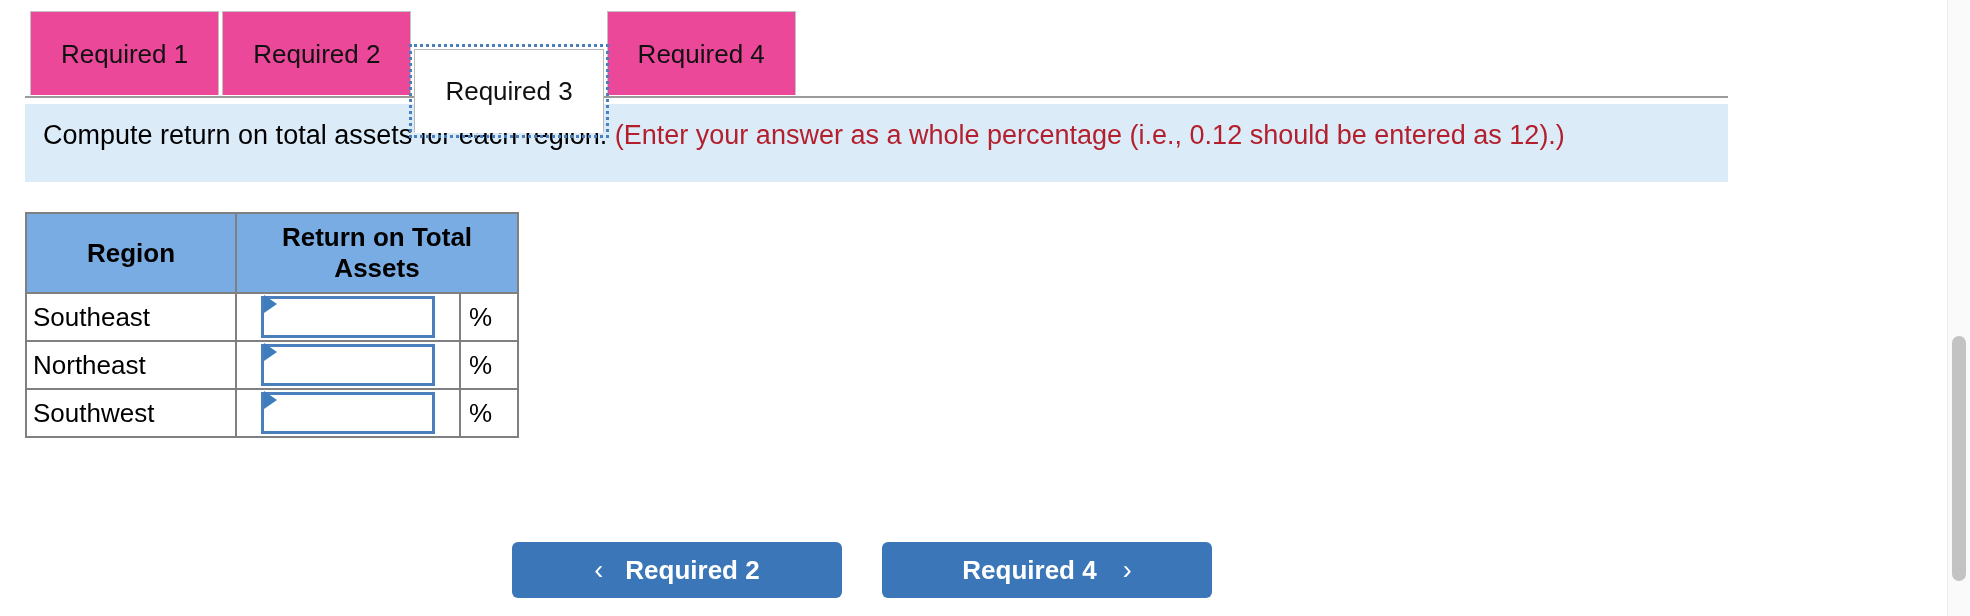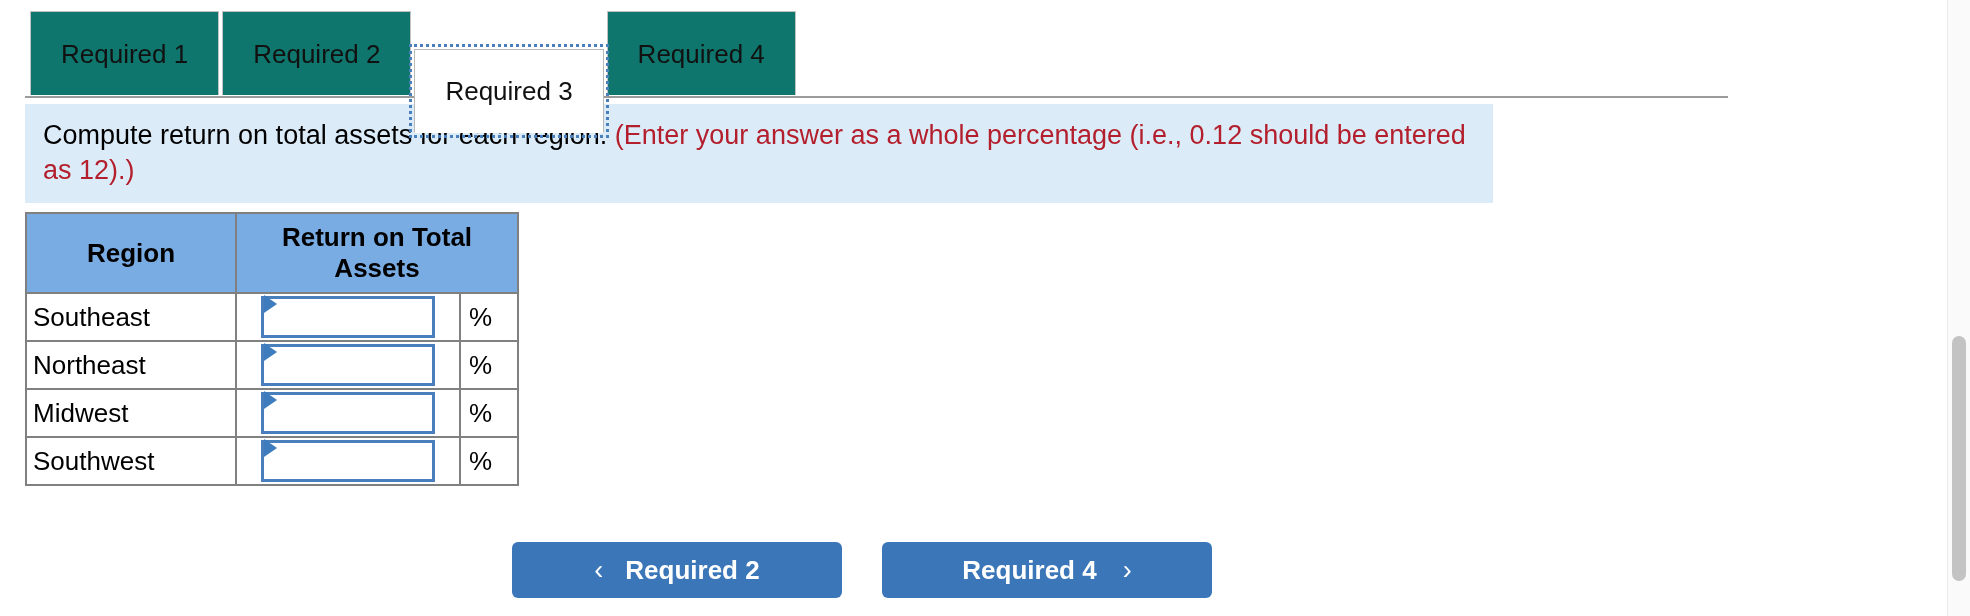--- a/index.html
+++ b/index.html
@@ -44,21 +44,21 @@
   .tab {
     height: 84px;
     box-sizing: border-box;
     display: flex;
     align-items: center;
     justify-content: center;
     padding: 0 30px;
     font-size: 26px;
     line-height: 1;
     color: #111111;
-    background: #0f766e;
+    background: #ec4899;
     border: 1px solid #c2c2c2;
     border-bottom: none;
     position: relative;
     white-space: nowrap;
   }
   .tab + .tab { margin-left: 3px; }
   .tab.active {
     background: #ffffff;
     border: 1px solid #b9b9b9;
     border-bottom: 1px solid #ffffff;
@@ -74,21 +74,21 @@
     width: 1703px;
     height: 2px;
     background: #9b9b9b;
   }
 
   
   .instruction {
     position: absolute;
     left: 25px;
     top: 104px;
-    width: 1468px;
+    width: 1703px;
     min-height: 78px;
     box-sizing: border-box;
     background: #dcebf8;
     padding: 14px 20px 16px 18px;
     font-size: 27px;
     line-height: 1.28;
     color: #000000;
   }
   .instruction .hint {
     color: #b31f2c;
@@ -281,30 +281,20 @@
         <td class="region-cell">Northeast</td>
         <td class="input-cell">
           <div class="field-wrap">
             <input class="field" type="text" value="" style="">
             <span class="flag"></span>
           </div>
         </td>
         <td class="pct-cell">%</td>
       </tr>
       <tr>
-        <td class="region-cell">Midwest</td>
-        <td class="input-cell">
-          <div class="field-wrap">
-            <input class="field" type="text" value="" style="">
-            <span class="flag"></span>
-          </div>
-        </td>
-        <td class="pct-cell">%</td>
-      </tr>
-      <tr>
         <td class="region-cell">Southwest</td>
         <td class="input-cell">
           <div class="field-wrap">
             <input class="field" type="text" value="" style="">
             <span class="flag"></span>
           </div>
         </td>
         <td class="pct-cell">%</td>
       </tr>
     </tbody>

